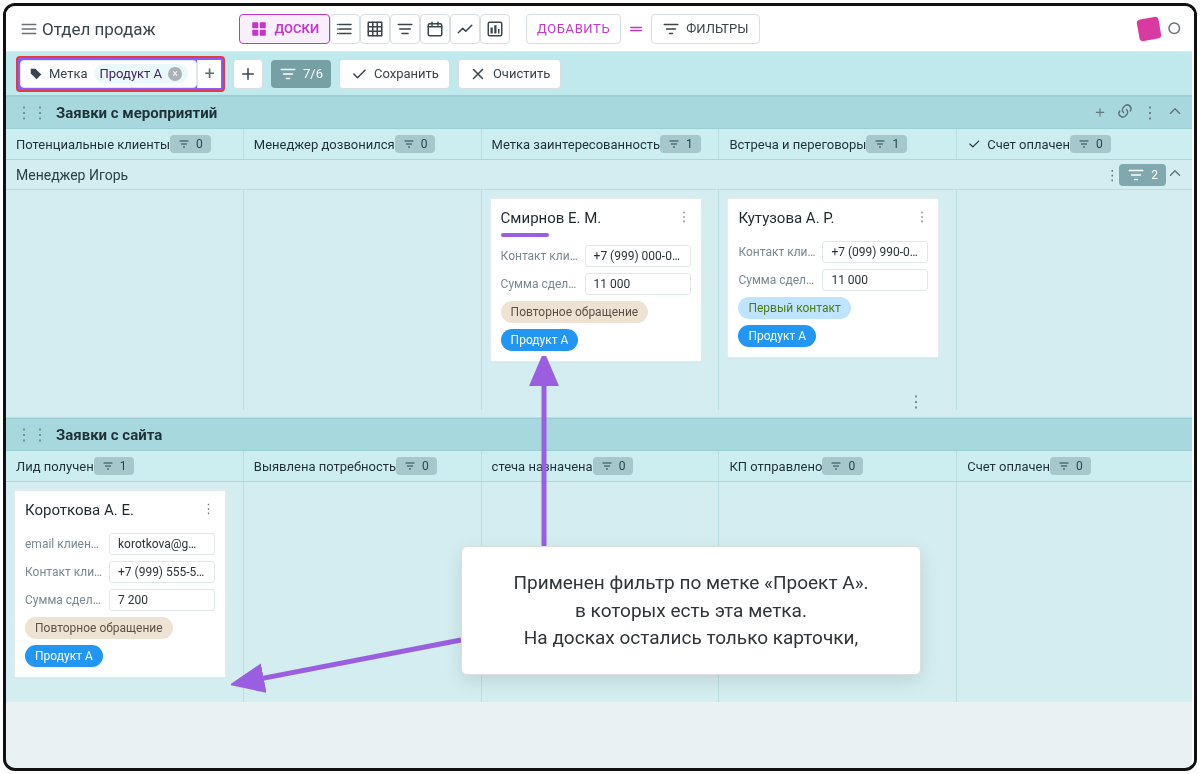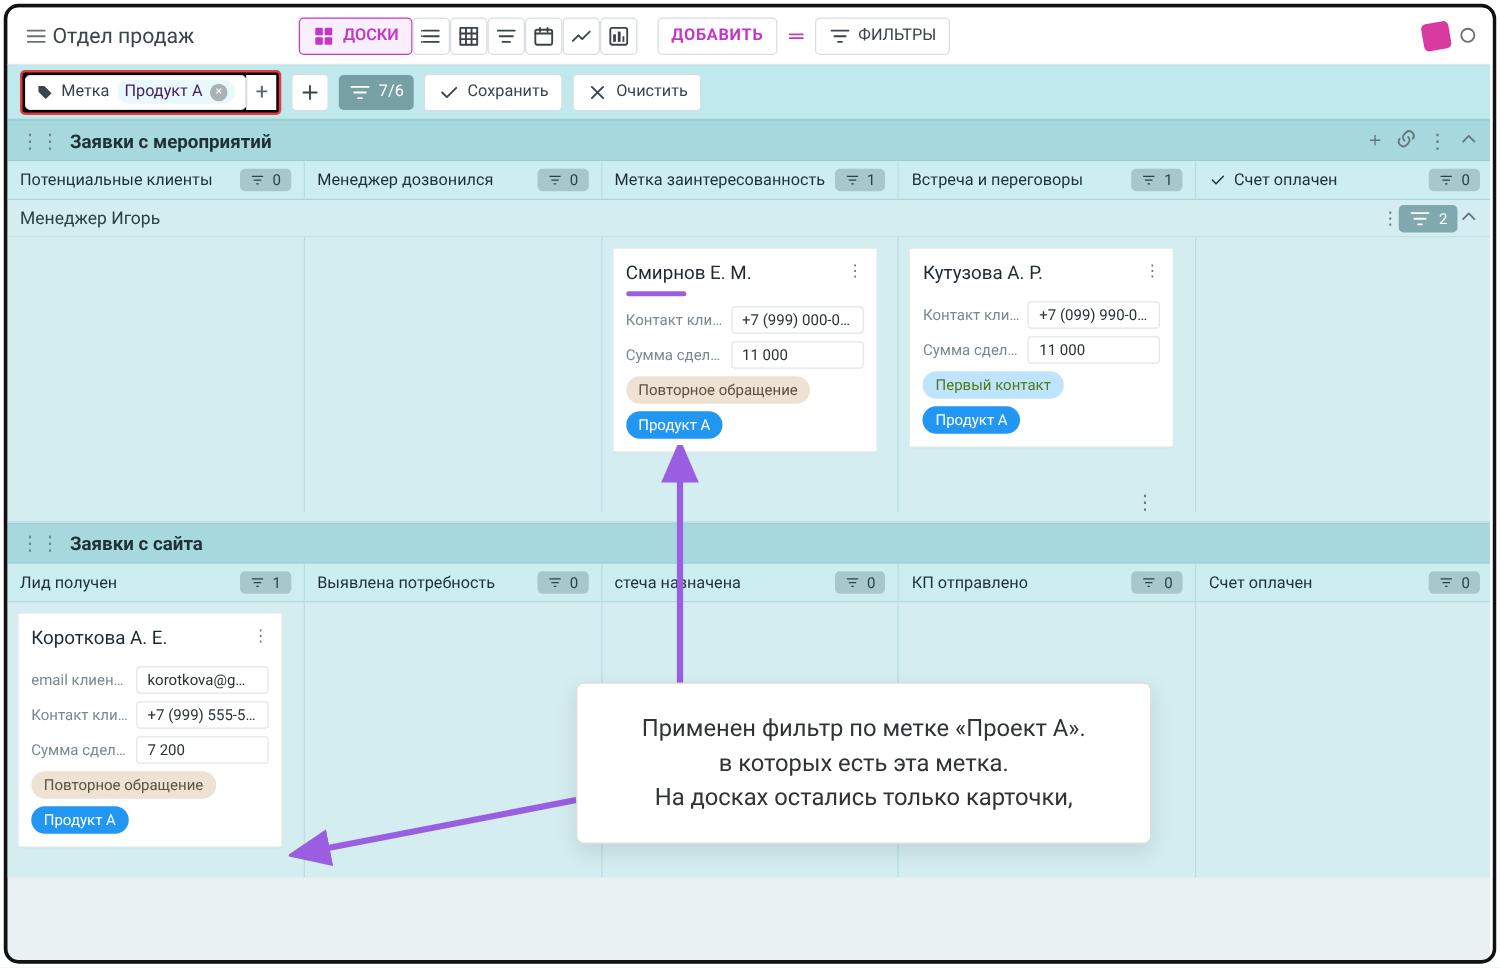--- a/index.html
+++ b/index.html
@@ -21,38 +21,38 @@
 .frame{width:1194px;height:768px;border:3px solid #111;border-radius:12px;margin:3px auto;position:relative;overflow:hidden;background:#e9f1f3}
 
 .toolbar{display:flex;align-items:center;height:46px;padding:0 10px;gap:0;background:#fff;border-bottom:1px solid #e3e8ea}
 .tb-ico{width:26px;height:26px;display:flex;align-items:center;justify-content:center;color:#6a7075}
 .svgico{width:18px;height:18px;fill:none;stroke:currentColor;stroke-width:2;stroke-linecap:round;stroke-linejoin:round}
 .title{font-size:17px;color:#3a444a;margin-right:4px}
 .spacer{flex:1}
 .btn{height:30px;display:flex;align-items:center;gap:6px;padding:0 10px;border:1px solid #d7dde0;border-radius:4px;background:#fff;color:#3a444a;font-size:13px;cursor:pointer}
 .btn.icon-only{padding:0;width:30px;justify-content:center}
 .btn.active{background:#f9eefb;border-color:var(--accent);color:var(--accent);font-weight:600}
-.btn.accent-text{color:var(--accent);font-weight:700;letter-spacing:.6px}
+.btn.accent-text{color:var(--accent);font-weight:400;letter-spacing:.6px}
 .pink-square{width:22px;height:22px;background:#d93aa0;border-radius:4px;transform:rotate(-10deg)}
 
 .filterbar{display:flex;align-items:center;gap:8px;height:44px;padding:6px 10px;background:var(--teal-bg);border-bottom:1px solid #9bcfd4}
-.highlight{border:2px solid #e23c3c;border-radius:4px;padding:2px;display:flex;align-items:center;gap:0;background:#000000}
+.highlight{border:2px solid #e23c3c;border-radius:4px;padding:2px;display:flex;align-items:center;gap:0;background:#8b5cf6}
 .tagbox{display:flex;align-items:center;gap:6px;height:28px;padding:0 8px;border:1px solid #e1e6e8;border-radius:4px;background:#fff;font-size:13px;color:#3a444a}
 .tag-val{display:inline-flex;align-items:center;gap:6px;background:#e9f8fa;border-radius:10px;padding:2px 6px;font-size:13px;color:#426}
 .tag-val .close{width:14px;height:14px;border-radius:50%;background:#a9b3b7;color:#fff;display:inline-flex;align-items:center;justify-content:center;font-size:10px}
 .plus-btn{width:24px;height:28px;border:none;border-left:1px solid #e1e6e8;background:#fff;display:flex;align-items:center;justify-content:center;color:#5a6a71;font-size:18px}
 .seg{display:flex;align-items:center;gap:6px;height:28px;padding:0 8px;border-radius:4px;background:#77a0a5;color:#fff;font-size:13px}
 
 .section-h{display:flex;align-items:center;height:33px;padding:0 10px;background:var(--teal-bg2);border-top:1px solid #9bcfd4;border-bottom:1px solid #9bcfd4;gap:8px}
 .drag{color:#6a848a}
 .stitle{font-size:15px;font-weight:700;color:#1f3037}
 .sact{color:#62767d}
 
 .cols{display:flex;background:#cceef1;border-bottom:1px solid #aad5d9}
-.col{flex:1;min-width:0;display:flex;align-items:center;justify-content:space-between;padding:6px 10px;border-right:1px solid #b8dee2}
+.col{flex:1;min-width:0;display:flex;align-items:center;padding:6px 10px;border-right:1px solid #b8dee2}
 .col:last-child{border-right:none}
 .clabel{font-size:13px;color:#1f3037;white-space:nowrap;overflow:hidden;text-overflow:ellipsis;display:flex;align-items:center;gap:6px}
 .cnt{display:inline-flex;align-items:center;gap:6px;background:#a6c7cb;border-radius:4px;padding:2px 8px;font-size:12px;color:#24464b}
 .cnt svg{width:12px;height:12px}
 
 .group-row{display:flex;align-items:center;height:30px;padding:0 10px;background:#d3edf0;color:#2a4146;font-size:14px;border-bottom:1px solid #b8dee2}
 .group-row .spacer{flex:1}
 .group-ct{display:inline-flex;align-items:center;gap:6px;background:#7fa9ae;color:#fff;border-radius:4px;padding:2px 8px;font-size:12px}
 
 .kan{display:flex;background:#d3edf0}

